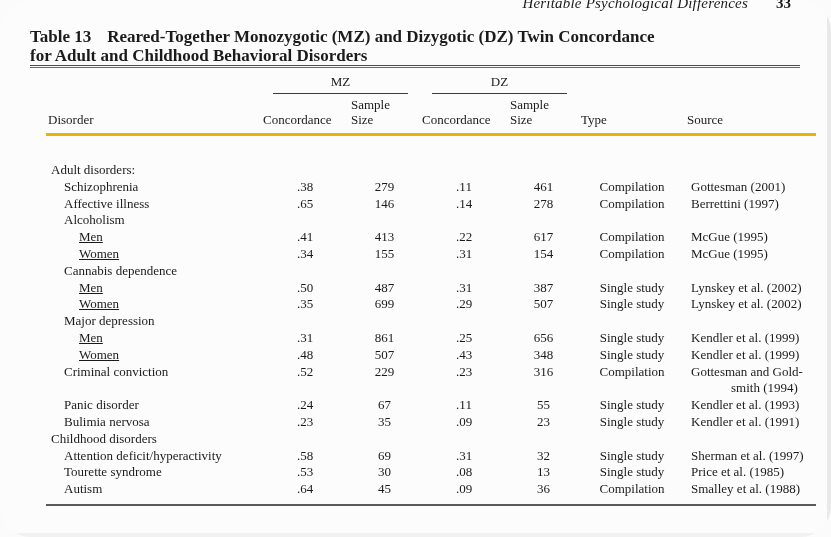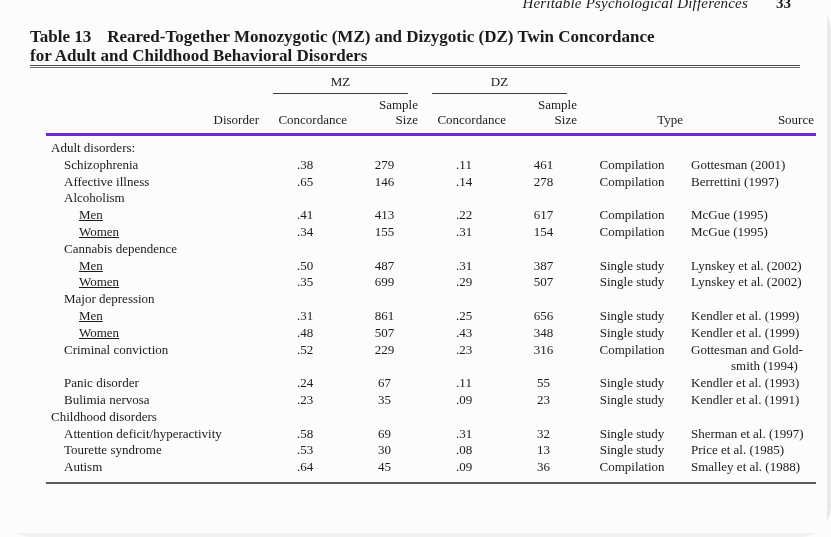--- a/index.html
+++ b/index.html
@@ -85,31 +85,31 @@
   thead th { font-weight: normal; }
   .spanner-cell { vertical-align: top; padding-top: 2px; }
   .spanner-inner {
     margin: 0 12px;
     text-align: center;
     padding-bottom: 3px;
     border-bottom: 1.5px solid #3c3c3c;
   }
   tr.col-head th {
     vertical-align: bottom;
-    text-align: right;
+    text-align: left;
     padding: 3px 2px 6px 2px;
     line-height: 15px;
-    border-bottom: 3px solid #6d28d9;
+    border-bottom: 3px solid #eab308;
     white-space: pre-line;
   }
   tbody td {
     line-height: 16.8px;
     vertical-align: top;
   }
-  tbody tr:first-child td { padding-top: 4px; }
+  tbody tr:first-child td { padding-top: 26px; }
   td.c-label { text-align: left; }
   td.c-label.ind0 { padding-left: 5px; }
   td.c-label.ind1 { padding-left: 18px; }
   td.c-label.ind2 { padding-left: 33px; text-decoration: underline; }
   td.c-num  { text-align: center; }
   td.c-type { text-align: center; margin-top: 13px; }
   td.c-src  {
     text-align: left;
     white-space: pre-line;
     padding-left: 46px;

